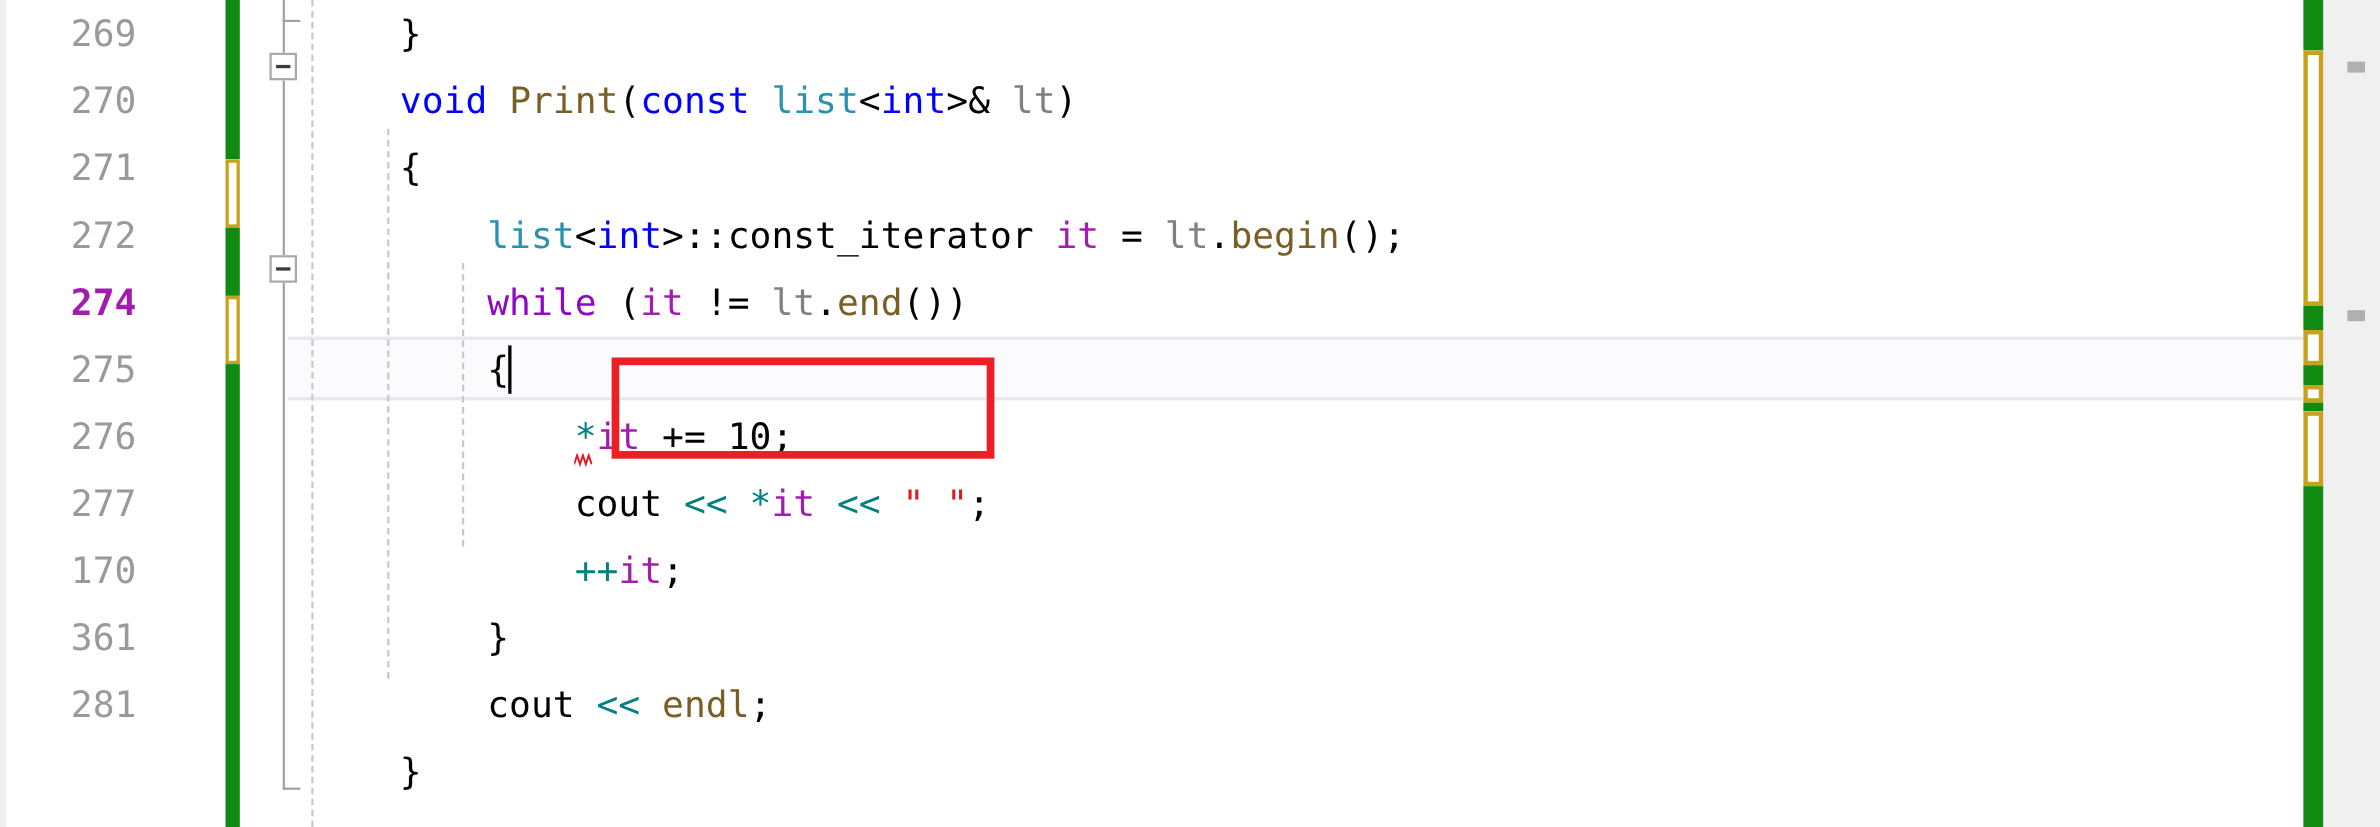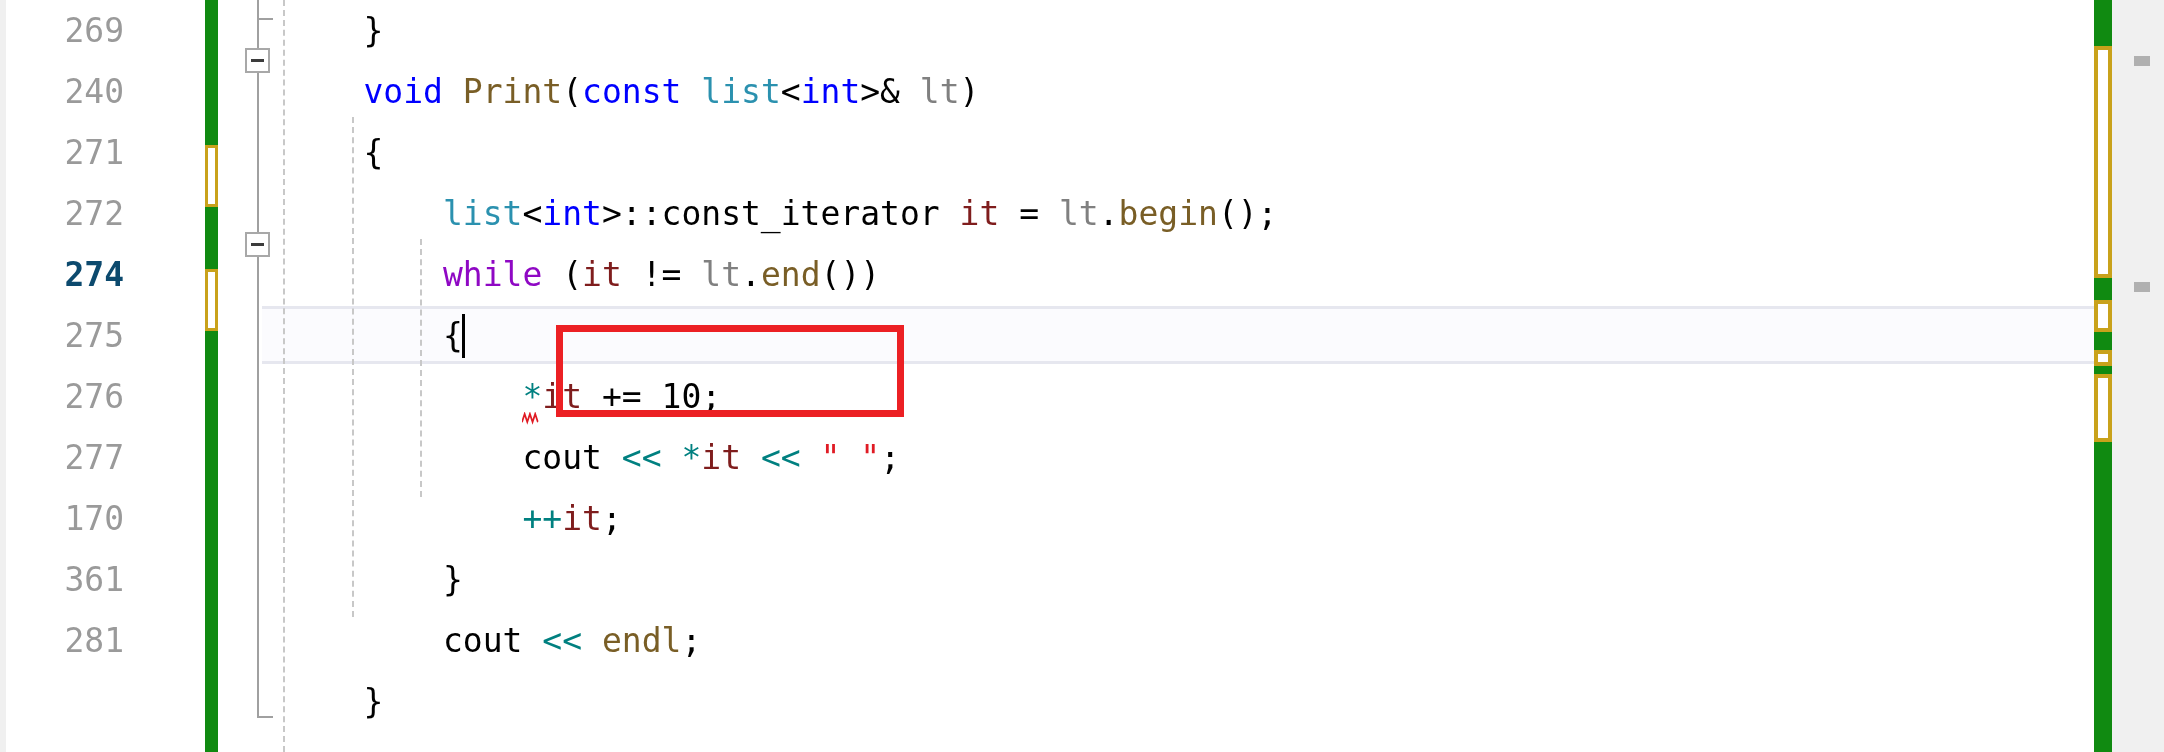--- a/index.html
+++ b/index.html
@@ -36,21 +36,21 @@
     right: 24px;
     top: 0;
     height: 61px;
     line-height: 61px;
     color: #9a9a9a;
     font-size: 33px;
     font-family: "DejaVu Sans Mono", monospace;
     text-align: right;
     white-space: pre;
   }
-  .linenum.current { color: #0c4a6e; font-weight: bold; margin-left: 36px; }
+  .linenum.current { color: #a21caf; font-weight: bold; margin-left: 36px; }
 
   
   #current-line-box {
     position: absolute;
     left: 262px;
     top: 0;
     right: 18px;
     height: 58px;
     border-top: 3px solid #e6e7ef;
     border-bottom: 3px solid #e6e7ef;
@@ -70,21 +70,21 @@
     font-family: "DejaVu Sans Mono", monospace;
     color: #000000;
   }
 
   
   .t-kw     { color: #0000ff; }
   .t-ctrl   { color: #8f08c4; }
   .t-type   { color: #2b91af; }
   .t-func   { color: #795e26; }
   .t-param  { color: #808080; }
-  .t-var    { color: #7f1d1d; }
+  .t-var    { color: #a21caf; }
   .t-op     { color: #008080; }
   .t-str    { color: #e01b24; }
   .t-plain  { color: #000000; }
 
   
   #caret {
     position: absolute;
     width: 3px;
     background: #000000;
     height: 44px;
@@ -187,21 +187,21 @@
 
   <div id="left-edge"></div>
 
   <div id="current-line-box" style="top: 306px;"></div>
 
   <div class="col-linenum rows" id="linenum-col">
       <div class="row">
         <div class="linenum">269</div>
       </div>
       <div class="row">
-        <div class="linenum">240</div>
+        <div class="linenum">270</div>
       </div>
       <div class="row">
         <div class="linenum">271</div>
       </div>
       <div class="row">
         <div class="linenum">272</div>
       </div>
       <div class="row">
         <div class="linenum current">274</div>
       </div>

